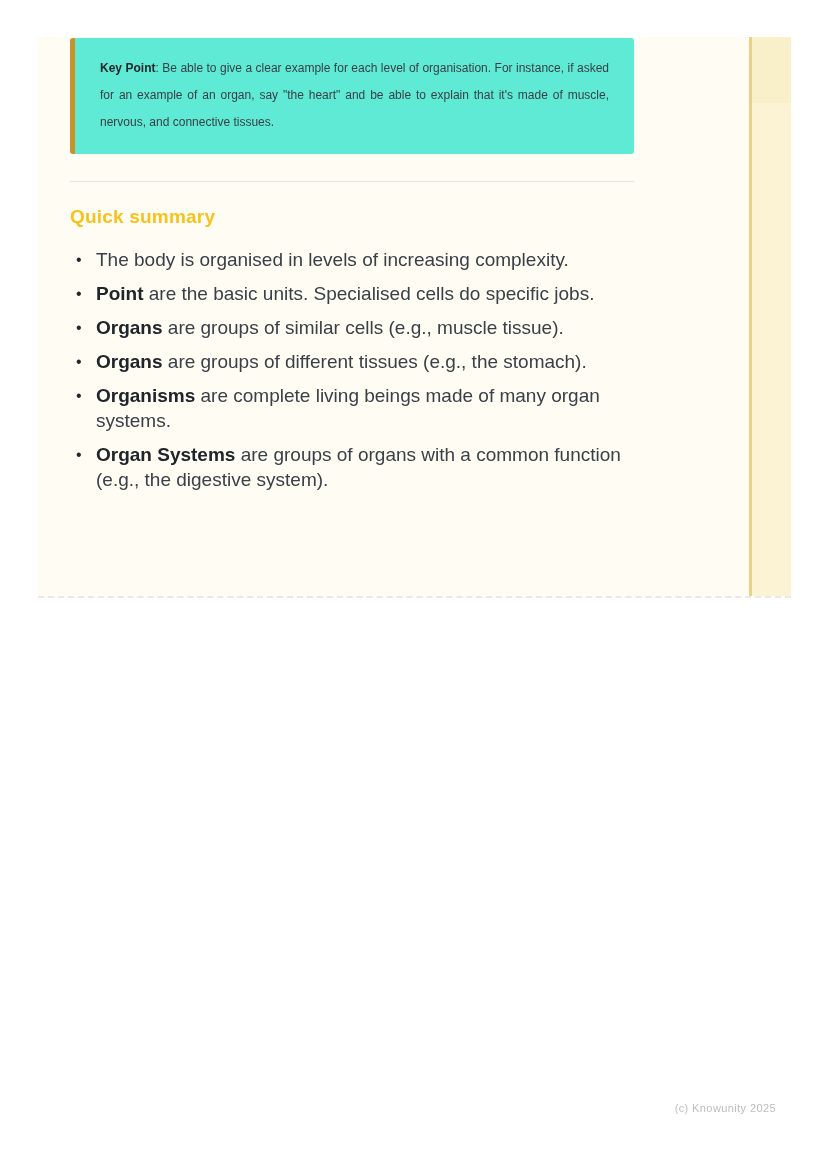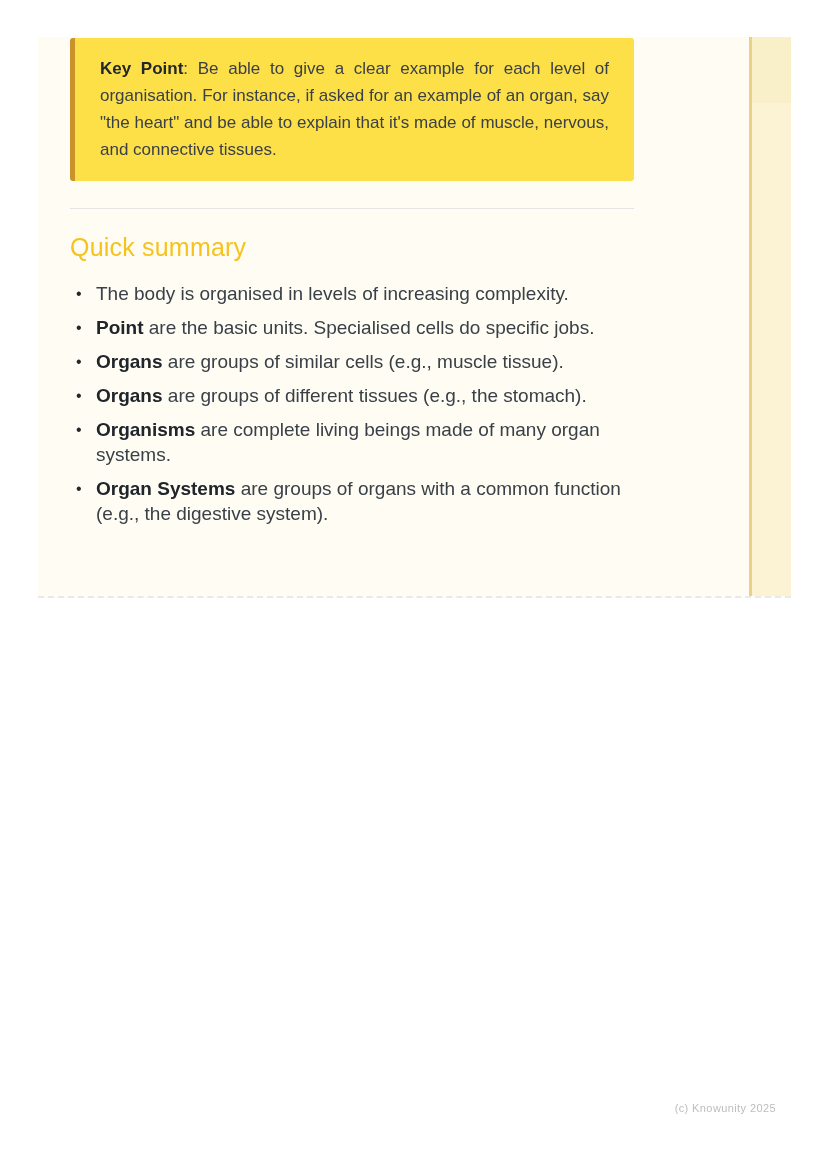--- a/index.html
+++ b/index.html
@@ -30,39 +30,39 @@
     height: 66px;
     background: #F9EFC8;
   }
   .content-column {
     position: absolute;
     left: 32px; top: 0;
     width: 564px;
   }
   .keypoint-box {
     margin-top: 1px;
-    background: #fde047;
+    background: #5eead4;
     border-left: 5px solid #C9922B;
     border-radius: 3px;
     padding: 17px 25px 18px 25px;
-    font-size: 17px;
+    font-size: 12px;
     line-height: 27px;
     color: #3A4048;
     text-align: justify;
   }
   .keypoint-label { font-weight: bold; color: #22272E; }
   .divider {
     border: none;
     border-top: 1px solid #E4E4E4;
     margin-top: 27px;
   }
   .summary-heading {
     margin-top: 24px;
-    font-size: 25px;
-    font-weight: normal;
+    font-size: 19px;
+    font-weight: bold;
     color: #F6C21D;
     letter-spacing: 0.2px;
   }
   .summary-list {
     list-style: none;
     margin-top: 19px;
   }
   .summary-list li {
     position: relative;
     padding-left: 26px;

